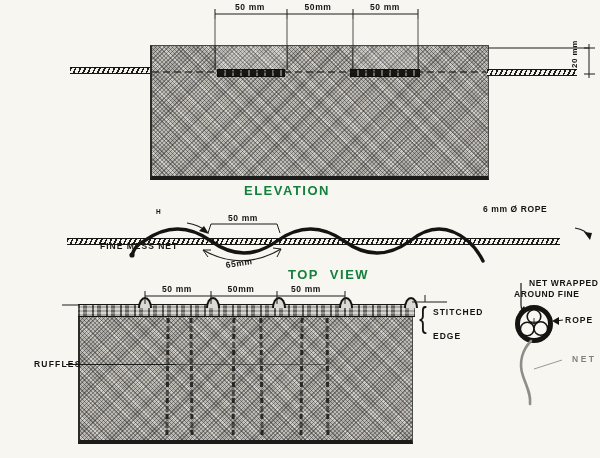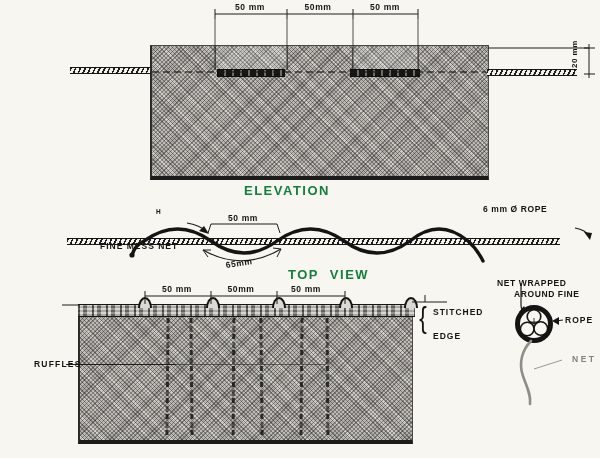--- a/index.html
+++ b/index.html
@@ -135,21 +135,21 @@
     <span class="lbl ctr" style="left:177px;top:284px;">50 mm</span>
     <span class="lbl ctr" style="left:241px;top:284px;">50mm</span>
     <span class="lbl ctr" style="left:306px;top:284px;">50 mm</span>
     <span class="lbl" style="left:8px;top:359px;letter-spacing:1.2px;margin-left:26px;">RUFFLES</span>
     <span class="brace" style="left:418px;top:303px;">{</span>
     <span class="lbl" style="left:433px;top:307px;letter-spacing:1px;">STITCHED</span>
     <span class="lbl" style="left:433px;top:331px;letter-spacing:1px;">EDGE</span>
   </div>
 
   <div>
-    <span class="lbl" style="left:497px;top:278px;">NET WRAPPED</span>
+    <span class="lbl" style="left:529px;top:278px;">NET WRAPPED</span>
     <span class="lbl" style="left:514px;top:289px;">AROUND FINE</span>
     <span class="lbl" style="left:565px;top:315px;letter-spacing:1px;">ROPE</span>
     <span class="lbl gray" style="left:572px;top:354px;letter-spacing:2.5px;">NET</span>
   </div>
 
   <svg class="lines" width="600" height="458" viewBox="0 0 600 458">
     <g stroke="#1c1c1a" stroke-width="1" fill="none">
 
       <line x1="215" y1="14" x2="418" y2="14"></line>
       <line x1="215" y1="9" x2="215" y2="19"></line>

